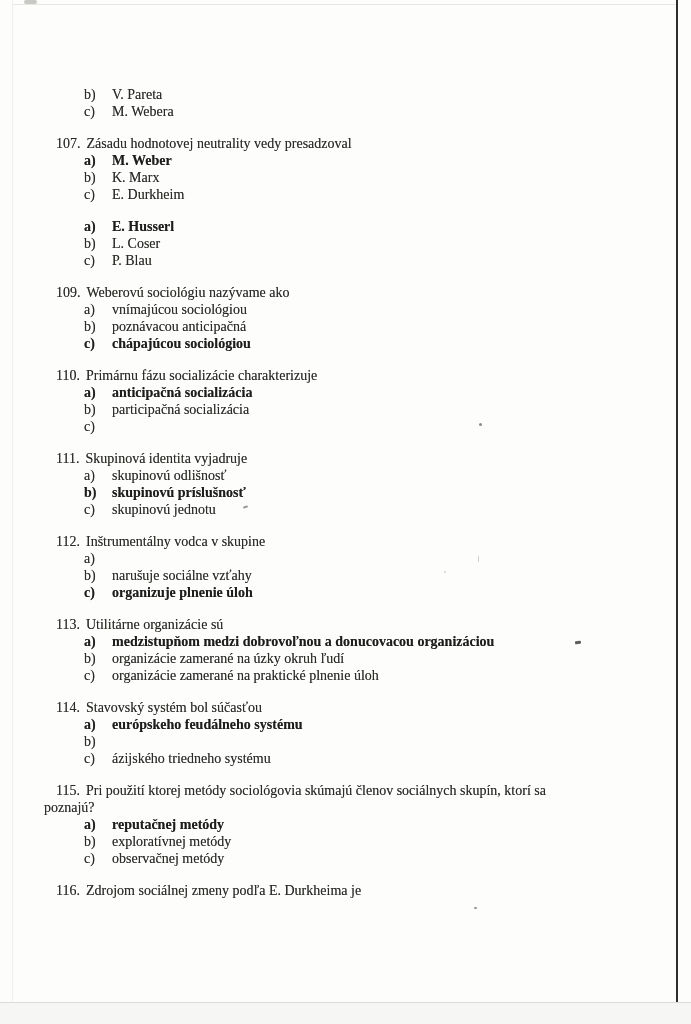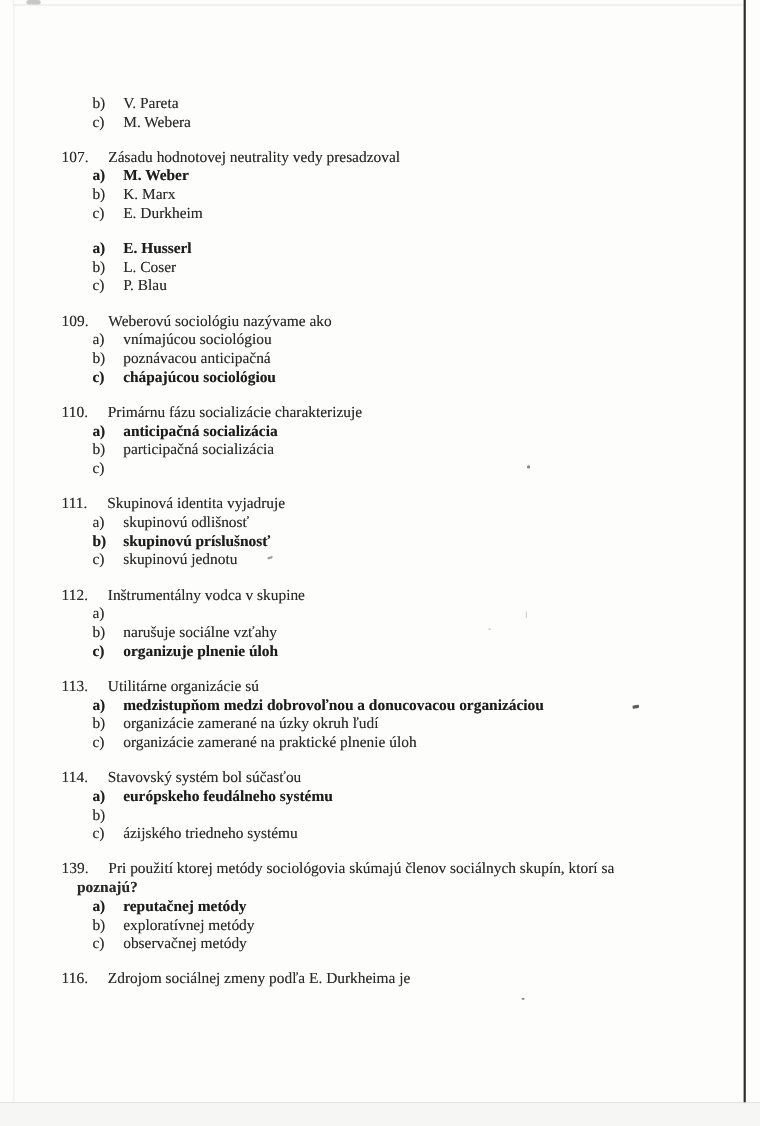--- a/index.html
+++ b/index.html
@@ -16,22 +16,22 @@
   }
   .content {
     position:absolute; top:86px; left:0;
     width:640px;
     color:#2b2b28;
     font-size:14px; line-height:17px;
     text-shadow:0 0 0.4px rgba(43,43,40,0.55);
   }
   .q-block { margin:0 0 15px 0; }
   .q-line { margin-left:44px; text-indent:12px; white-space:nowrap; }
-  .q-num { margin-right:18px; }
-  .q-line2 { margin-left:70px; white-space:nowrap;font-weight:bold; }
+  .q-num { margin-right:6px; }
+  .q-line2 { margin-left:44px; white-space:nowrap; }
   .opt { display:flex; margin-left:84px; white-space:nowrap; }
   .opt .letter { flex:0 0 28px; }
   .opt.bold { font-weight:700; color:#1d1d1b; }
   .opt.bold .letter { font-weight:700; }
   
   .edge-right  { position:absolute; left:676px; top:0; width:2px; height:1003px; background:#2e2e2c; }
   .edge-left   { position:absolute; left:12px; top:0; width:1px; height:1002px; background:#efefec; }
   .edge-top    { position:absolute; left:12px; top:4px; width:664px; height:1px; background:#e7e7e3; }
   .edge-bottom { position:absolute; left:0; top:1002px; width:691px; height:1px; background:#dcdcd8; }
   .below-page  { position:absolute; left:0; top:1003px; width:691px; height:21px; background:#f6f6f4; }
@@ -196,21 +196,21 @@
         <span class="letter">b)</span>
       </div>
       <div class="opt">
         <span class="letter">c)</span>
         <span class="otext">ázijského triedneho systému</span>
       </div>
     </div>
 
     <div class="q-block">
       <div class="q-line">
-        <span class="q-num">139.</span><span>Pri použití ktorej metódy sociológovia skúmajú členov sociálnych skupín, ktorí sa</span>
+        <span class="q-num">115.</span><span>Pri použití ktorej metódy sociológovia skúmajú členov sociálnych skupín, ktorí sa</span>
       </div>
       <div class="q-line2">poznajú?</div>
       <div class="opt bold">
         <span class="letter">a)</span>
         <span class="otext">reputačnej metódy</span>
       </div>
       <div class="opt">
         <span class="letter">b)</span>
         <span class="otext">exploratívnej metódy</span>
       </div>

